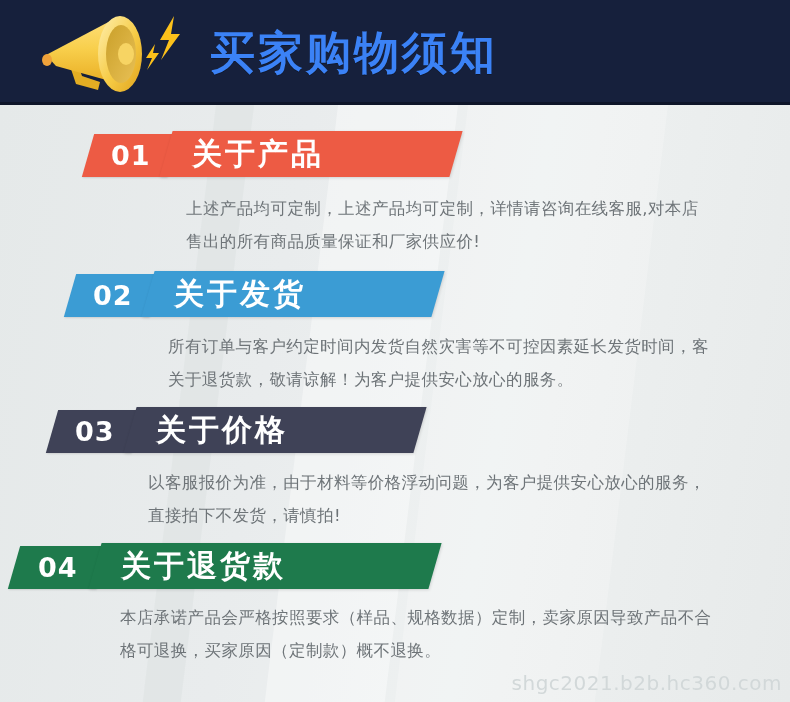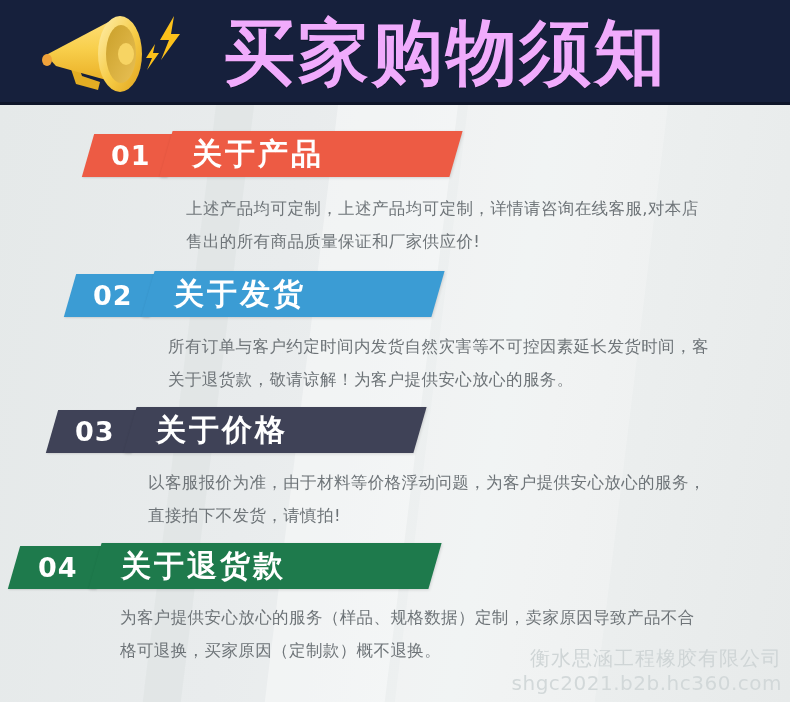--- a/index.html
+++ b/index.html
@@ -48,27 +48,27 @@
     position: absolute;
     left: 28px;
     top: 8px;
     width: 175px;
     height: 92px;
   }
   .megaphone svg { display:block; }
 
   .header-title {
     position: absolute;
-    left: 224px;
+    left: 210px;
     top: 12px;
     width: 520px;
     height: 82px;
     line-height: 82px;
-    color: #f0abfc;
-    font-size: 71px;
+    color: #3b82f6;
+    font-size: 45px;
     font-weight: bold;
     letter-spacing: 3px;
     white-space: nowrap;
     text-shadow: 0 1px 0 rgba(0,0,0,.25);
   }
 
   
   .body-area {
     position: relative;
     width: 790px;
@@ -249,24 +249,23 @@
             <div class="title-banner" style="left: 130px; width: 290px; background: rgb(63, 66, 87);"><span style="margin-left: 26px;">关于价格</span></div>
           </div>
           <div class="para" style="left: 148px; top: 361px; width: 632px;">以客服报价为准，由于材料等价格浮动问题，为客户提供安心放心的服务，
 直接拍下不发货，请慎拍!</div>
         </div>
         <div class="section" style="top: 0px;">
           <div class="banner-row" style="position: absolute; left: 0px; top: 438px; width: 790px;">
             <div class="num-chip" style="left: 14px; width: 88px; background: rgb(30, 122, 76);"><span>04</span></div>
             <div class="title-banner" style="left: 95px; width: 340px; background: rgb(30, 122, 76);"><span style="margin-left: 26px;">关于退货款</span></div>
           </div>
-          <div class="para" style="left: 120px; top: 496px; width: 655px;">为客户提供安心放心的服务（样品、规格数据）定制，卖家原因导致产品不合
+          <div class="para" style="left: 120px; top: 496px; width: 655px;">本店承诺产品会严格按照要求（样品、规格数据）定制，卖家原因导致产品不合
 格可退换，买家原因（定制款）概不退换。</div>
         </div>
       </div>
 
     <div class="watermark">
-      <div class="wm-cn">衡水思涵工程橡胶有限公司</div>
       <div class="wm-url">shgc2021.b2b.hc360.com</div>
     </div>
   </div>
 
 </div>
 
 </body></html>

